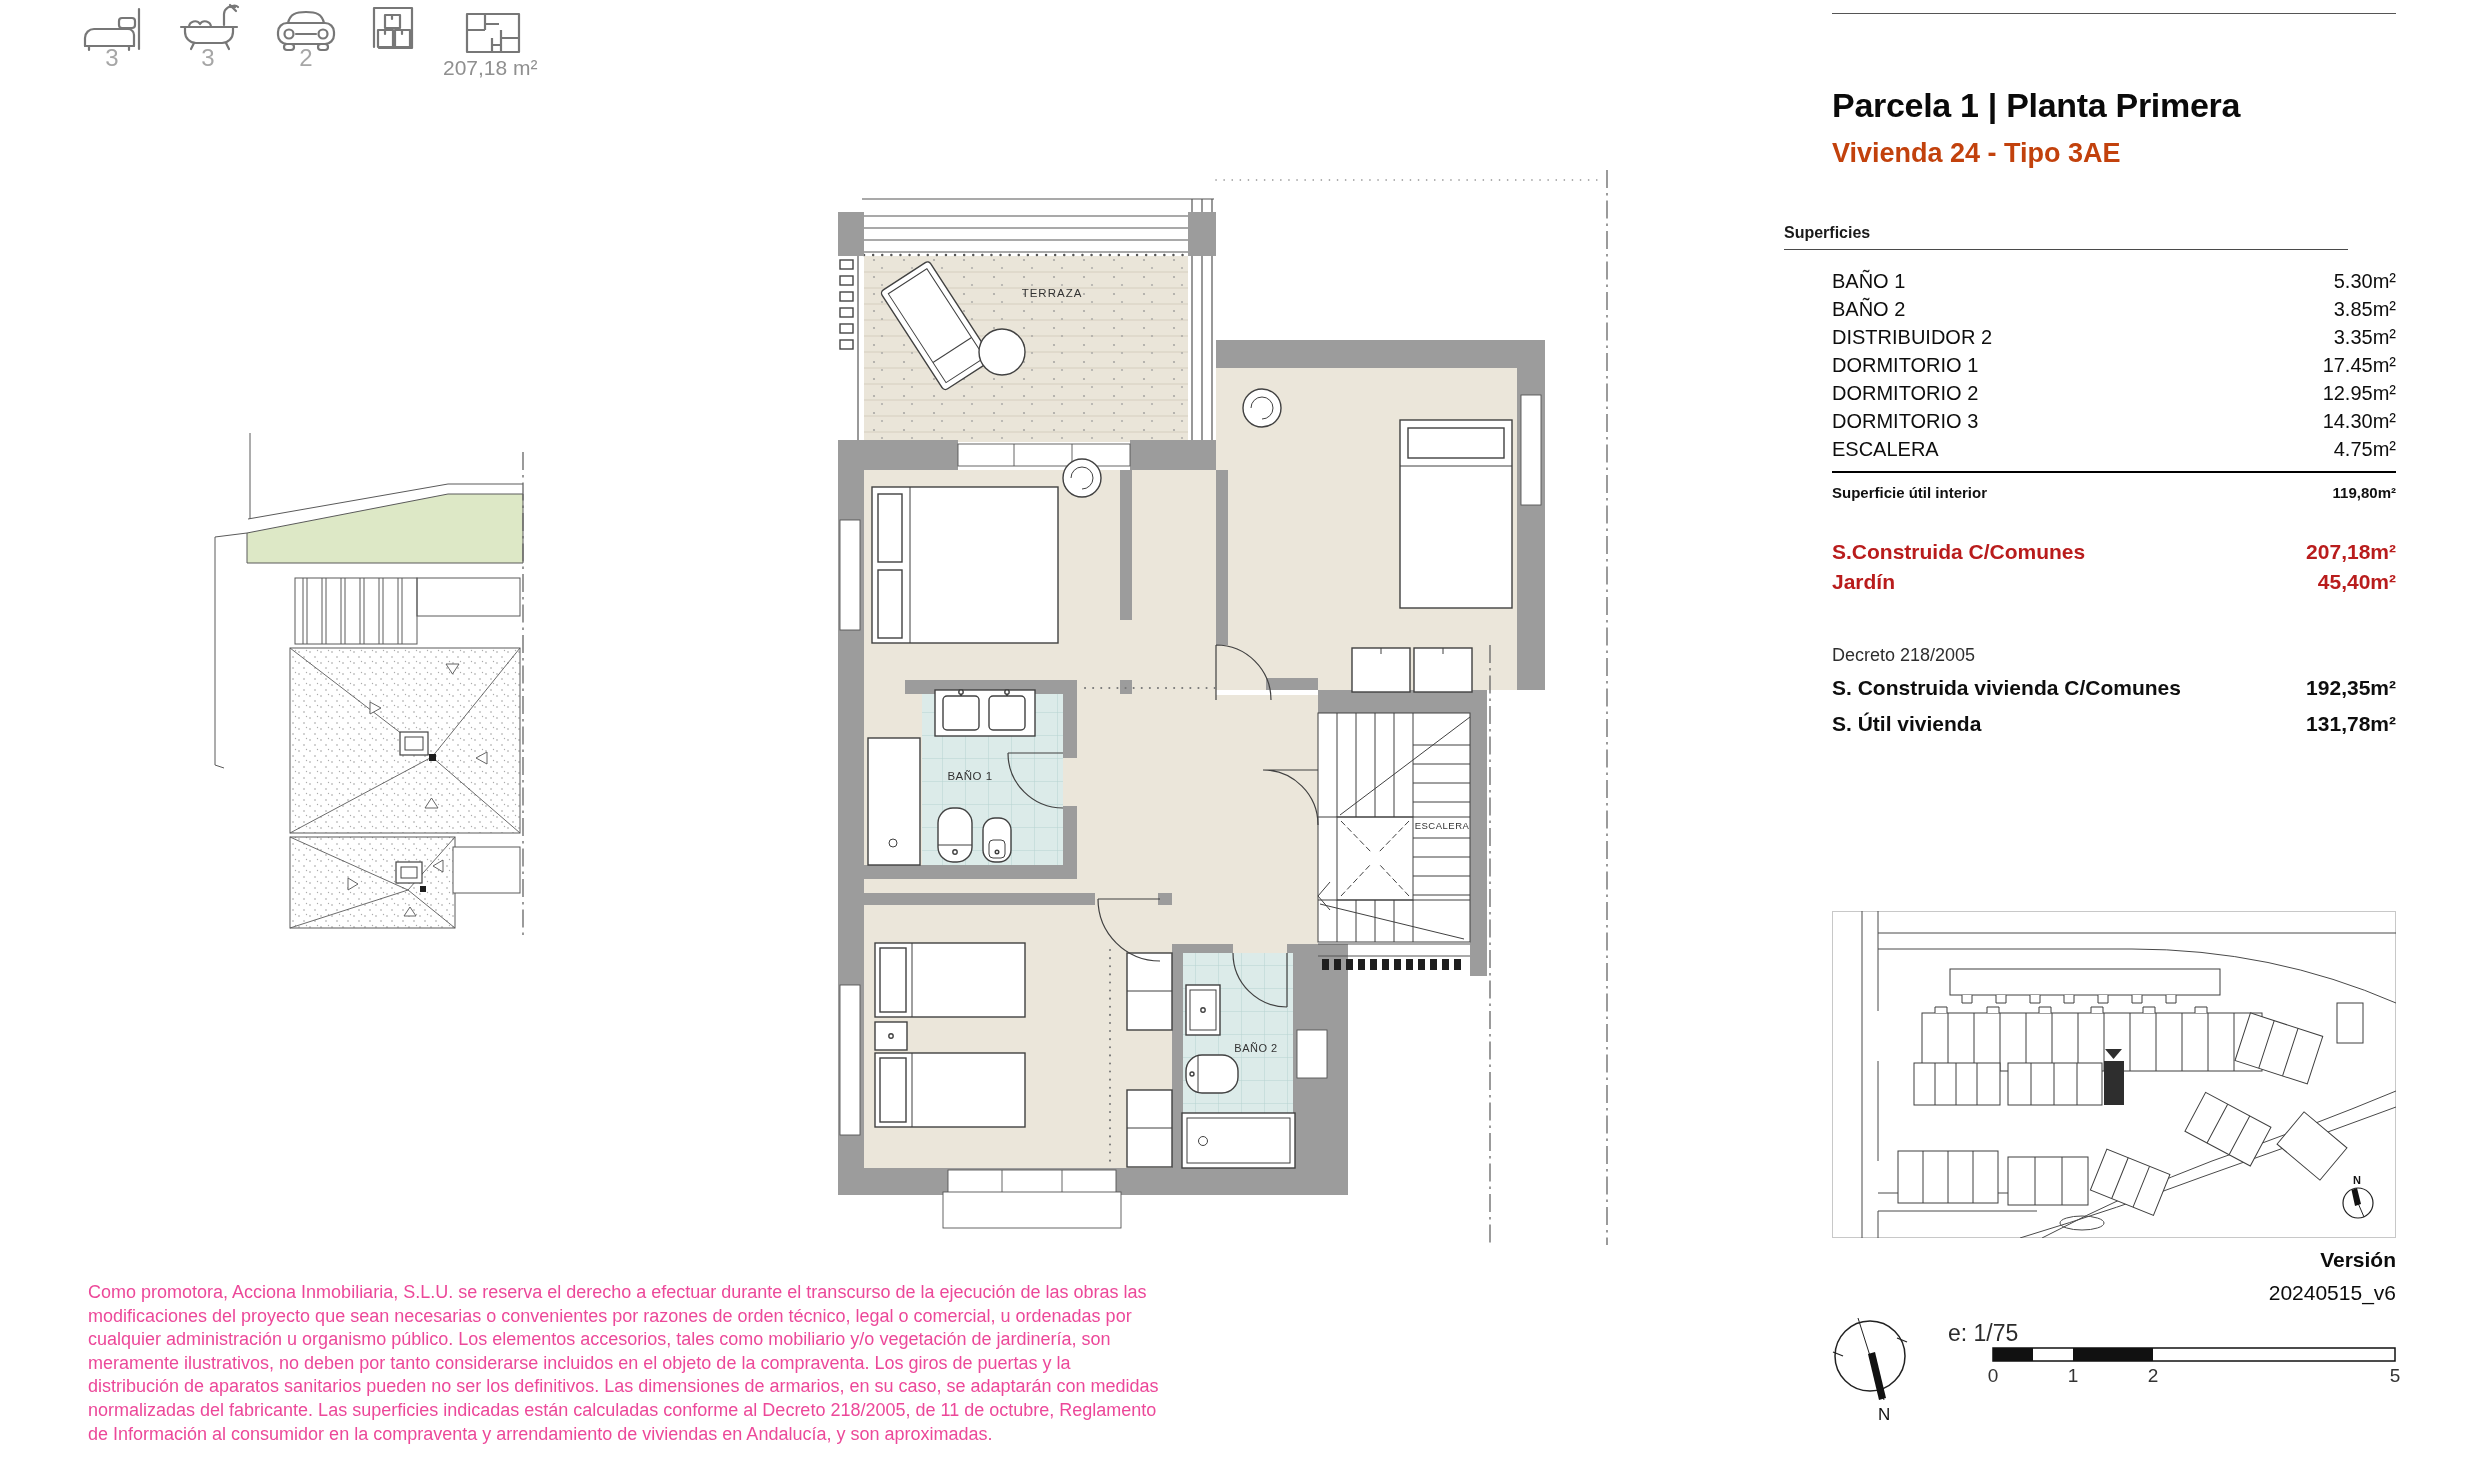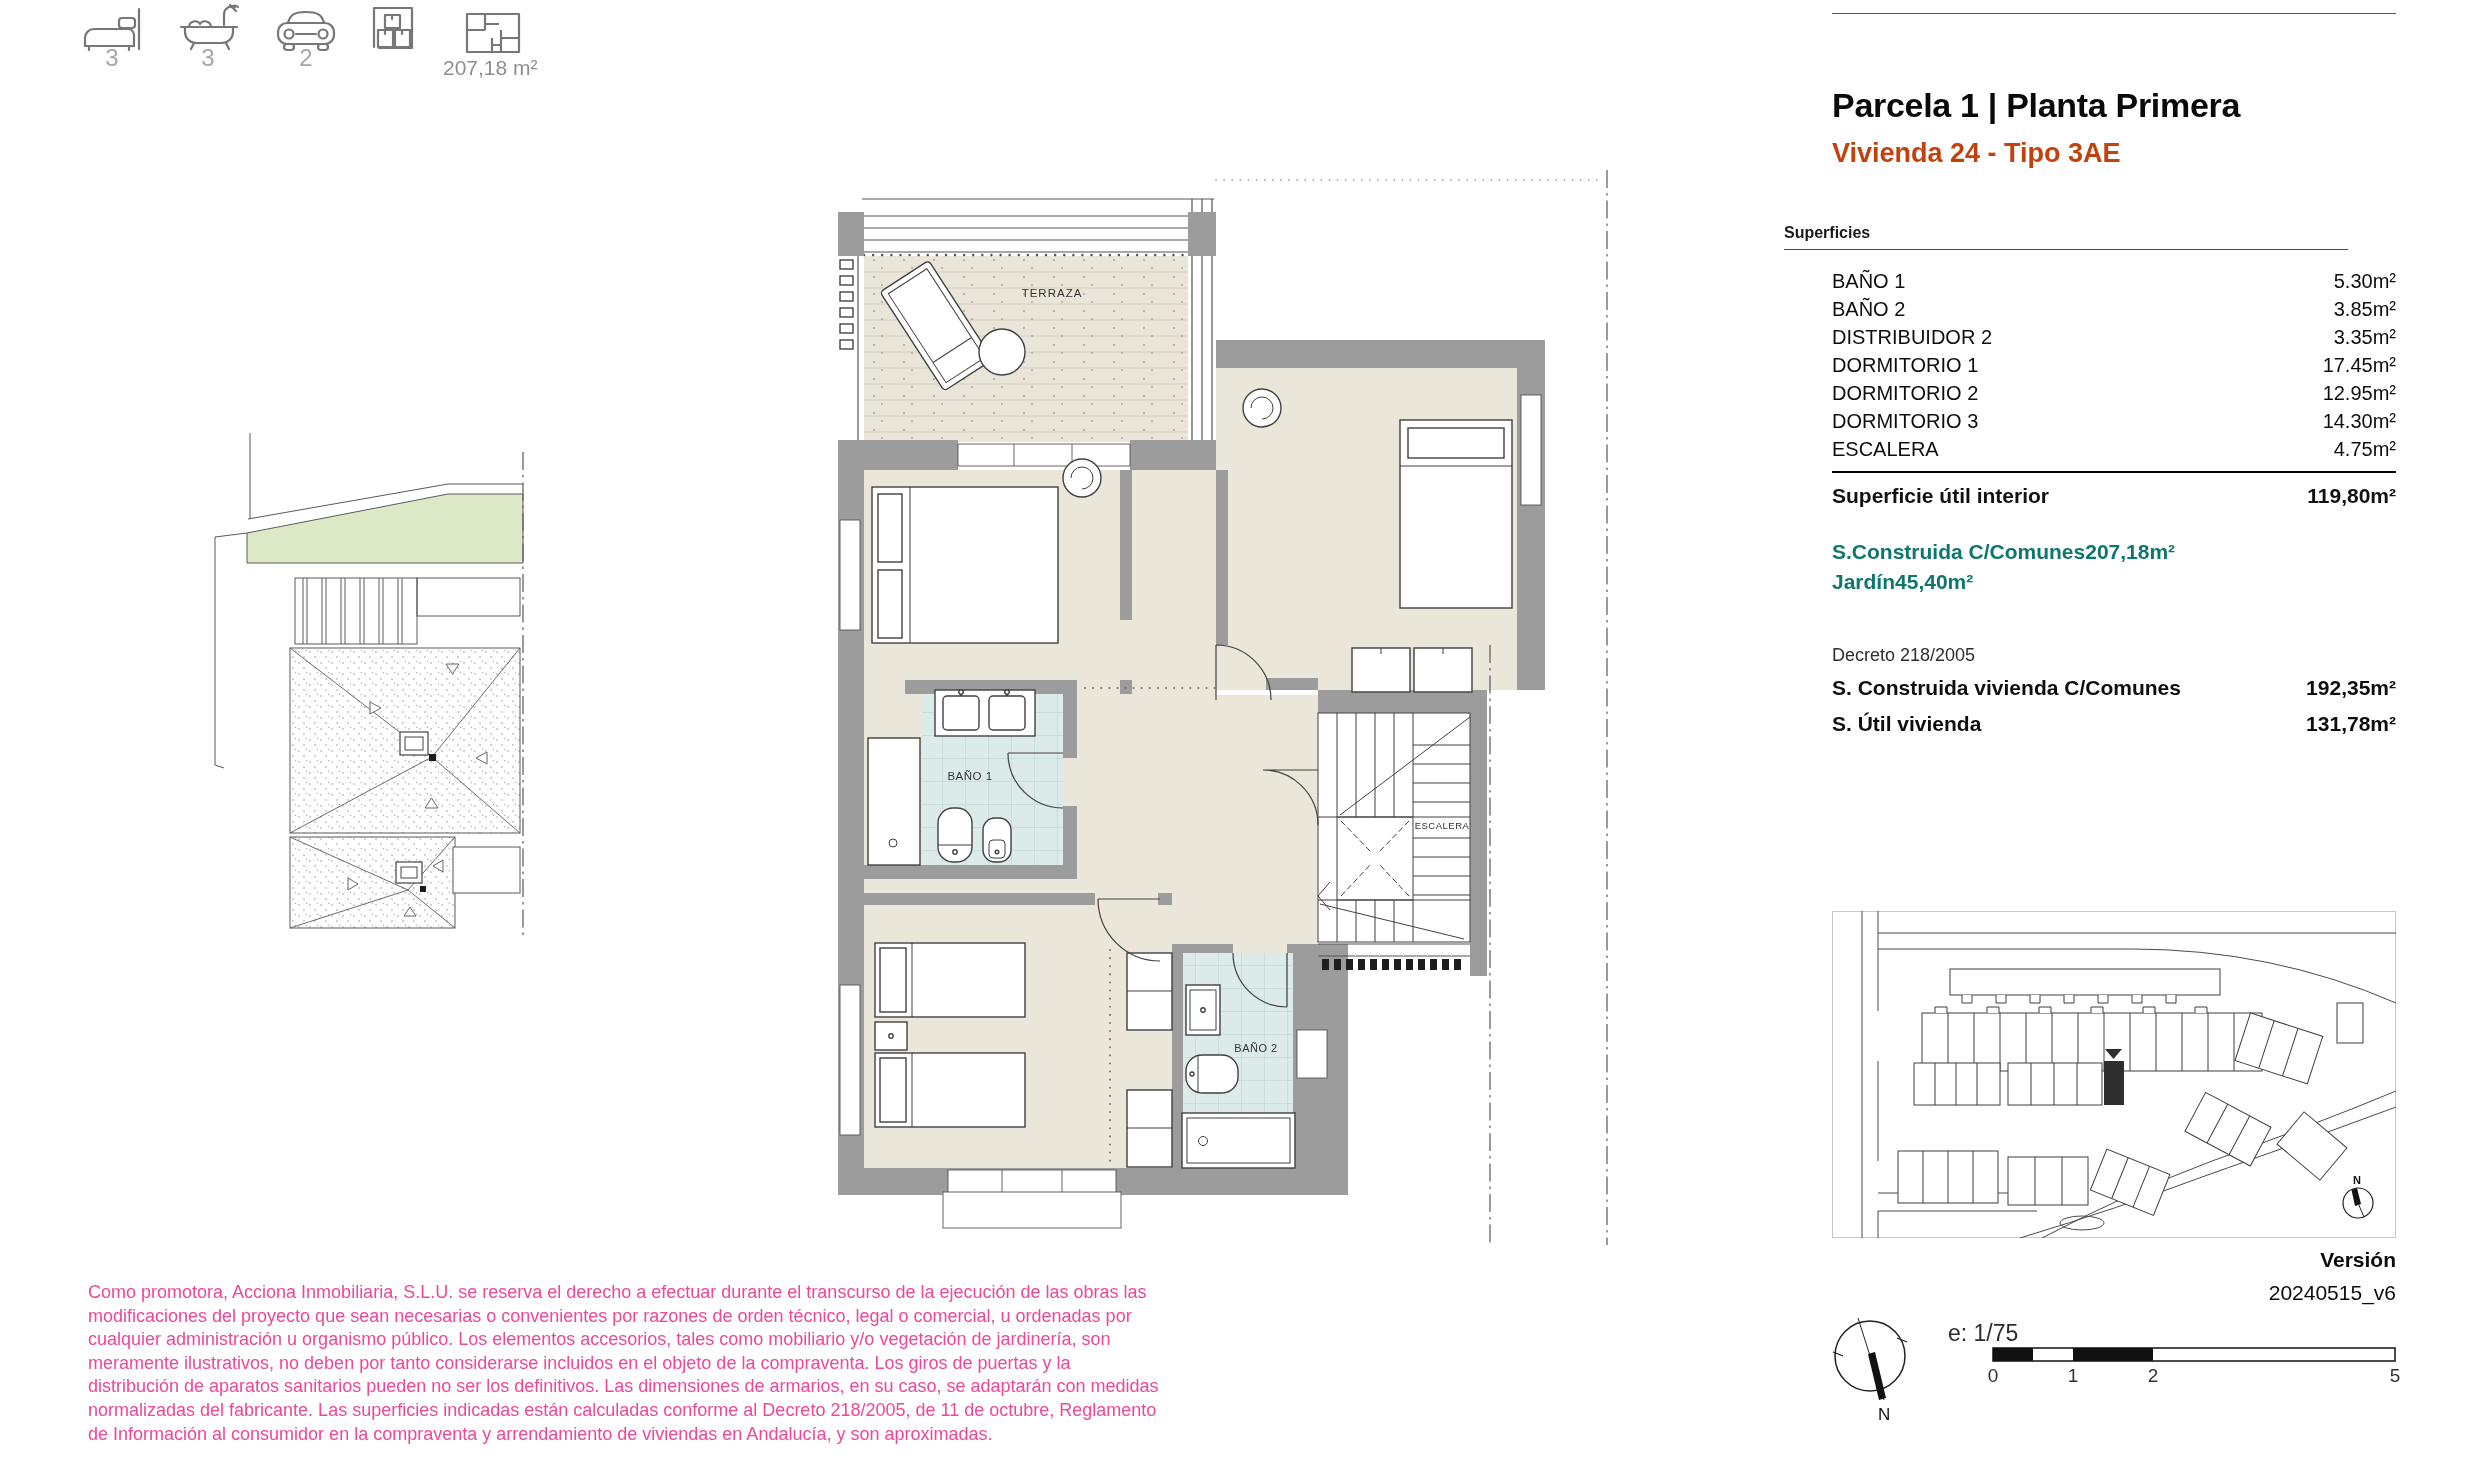--- a/index.html
+++ b/index.html
@@ -11,24 +11,24 @@
   .icon-num{position:absolute;font-size:24px;color:#a6a6a6;text-align:center;width:60px;}
   .icon-area{position:absolute;font-size:21px;color:#8f8f8f;white-space:nowrap;}
   
   .panel-rule{position:absolute;left:1832px;top:13px;width:564px;height:0;border-top:1.5px solid #555;}
   .p-title{position:absolute;left:1832px;top:86px;width:564px;font-size:34px;font-weight:bold;color:#0a0a0a;letter-spacing:-0.3px;}
   .p-sub{position:absolute;left:1832px;top:138px;width:564px;font-size:27px;font-weight:bold;color:#c2410c;}
   .p-sec{position:absolute;left:1776px;top:224px;width:564px;font-size:16px;font-weight:bold;color:#1a1a1a;
          border-bottom:1.5px solid #4a4a4a;padding-bottom:7px;margin-left:8px;}
   .surf-list{position:absolute;left:1832px;top:270px;width:564px;border-bottom:2.5px solid #000;padding-bottom:5px;}
   .surf-row{display:flex;justify-content:space-between;height:28px;font-size:20px;color:#0e0e0e;}
-  .kv{position:absolute;left:1832px;width:564px;display:flex;justify-content:space-between;font-size:21px;}
+  .kv{position:absolute;left:1832px;width:564px;display:flex;justify-content:space-between;font-size:15px;}
   .kv.b{font-weight:bold;}
   .tot-list{position:absolute;left:1832px;top:540px;width:564px;}
-  .tot-row{display:flex;height:30px;font-size:21px;font-weight:bold;color:#0f766e;}
+  .tot-row{display:flex;justify-content:space-between;height:30px;font-size:21px;font-weight:bold;color:#b91c1c;}
   .decreto{position:absolute;left:1832px;top:645px;width:564px;font-size:18px;color:#2e2e2e;}
   .dec-list{position:absolute;left:1832px;top:676px;width:564px;}
   .dec-row{display:flex;justify-content:space-between;height:36px;font-size:21px;font-weight:bold;color:#0e0e0e;}
   .ver-label{position:absolute;left:2032px;top:1248px;width:364px;text-align:right;font-size:21px;font-weight:bold;color:#0c0c0c;}
   .ver-value{position:absolute;left:2032px;top:1281px;width:364px;text-align:right;font-size:21px;color:#0c0c0c;}
   .scale-label{position:absolute;left:1948px;top:1320px;font-size:23px;color:#2c2c2c;}
   .disclaimer{position:absolute;left:88px;top:1281px;width:1078px;font-size:18px;line-height:23.6px;color:#ec4899;}
 </style>
 </head>
 <body>

